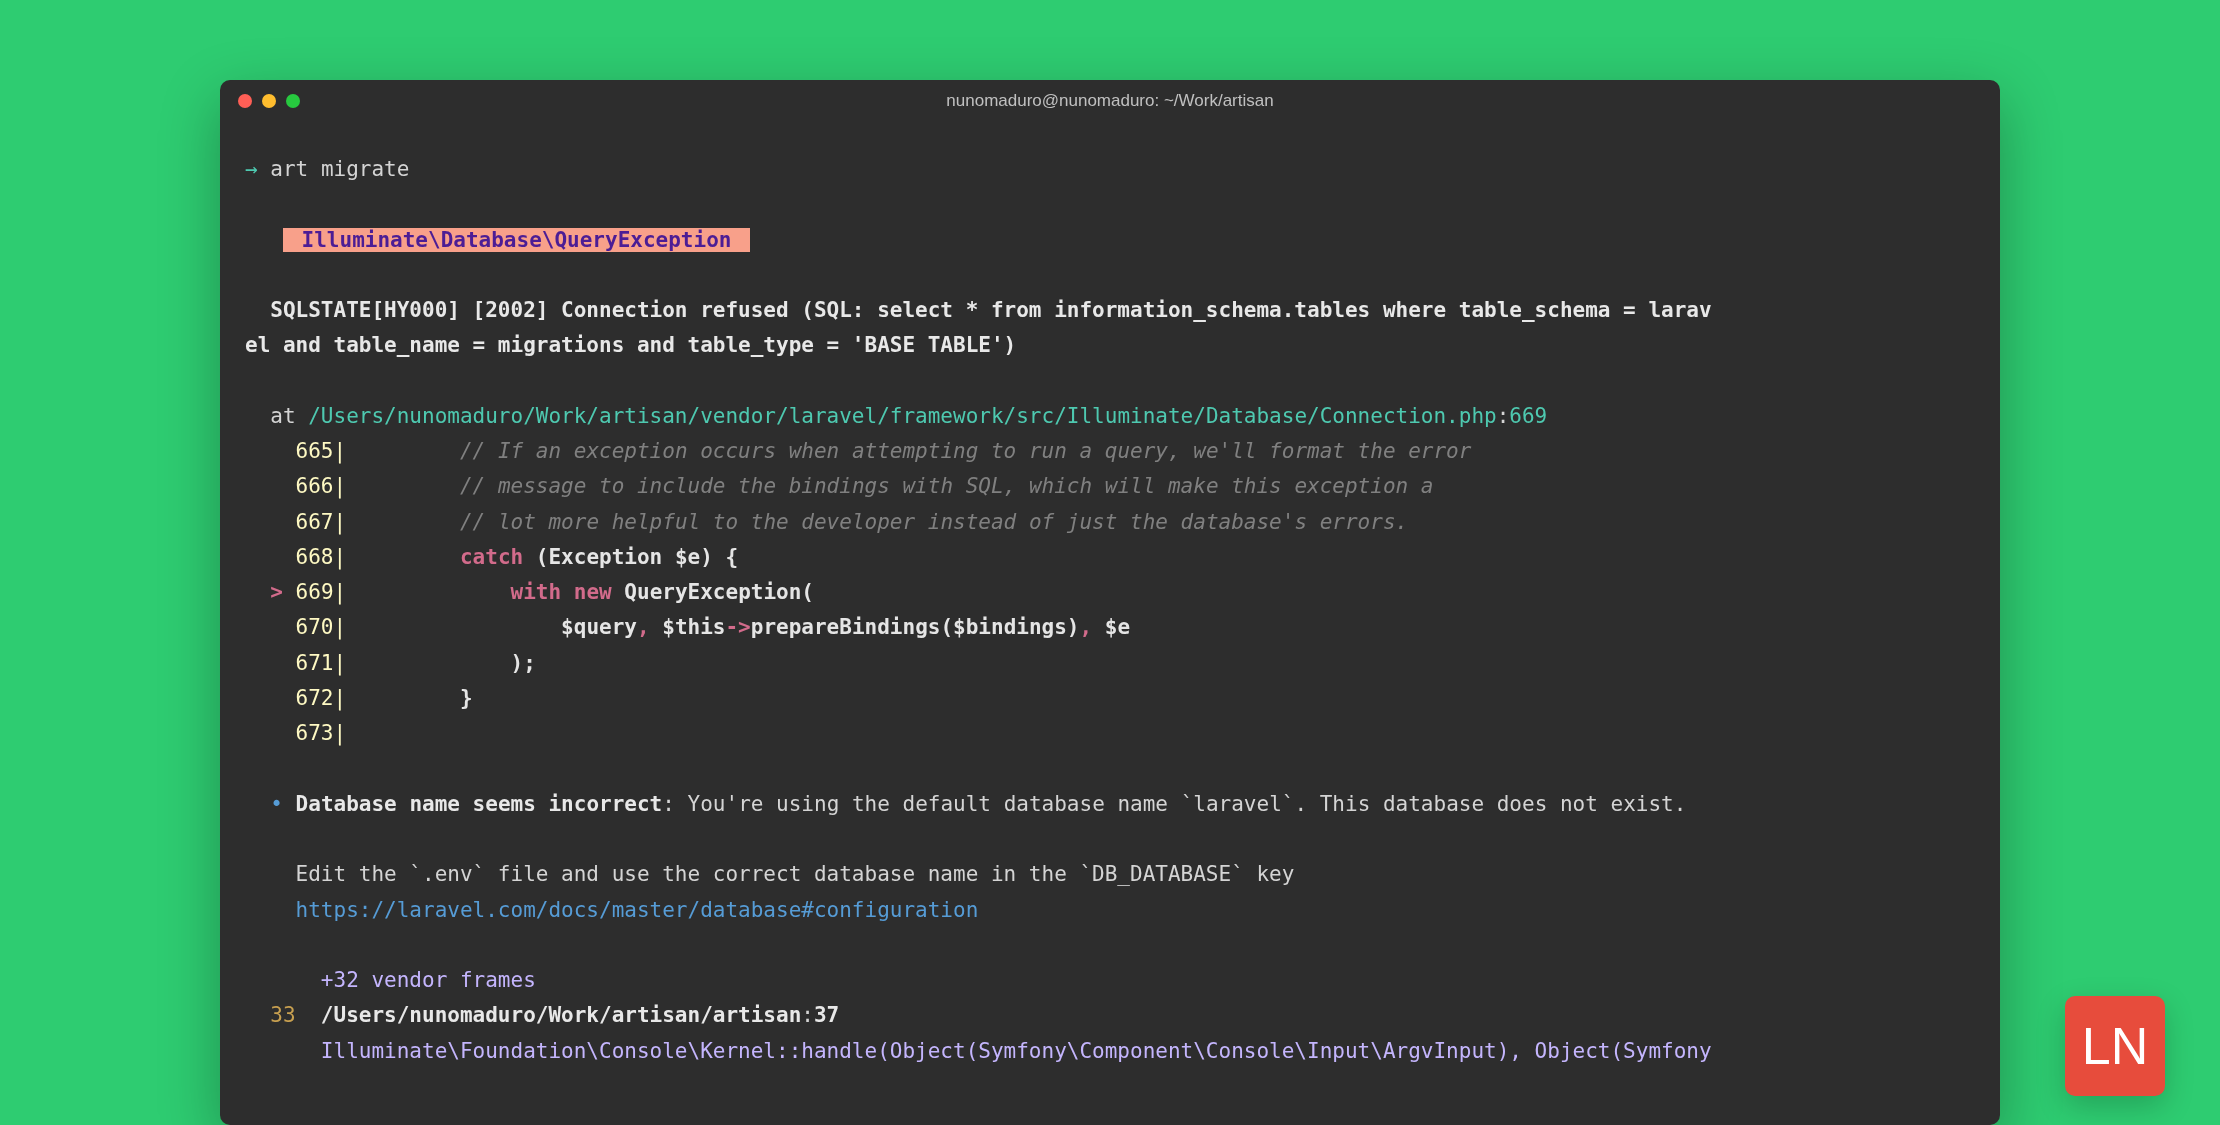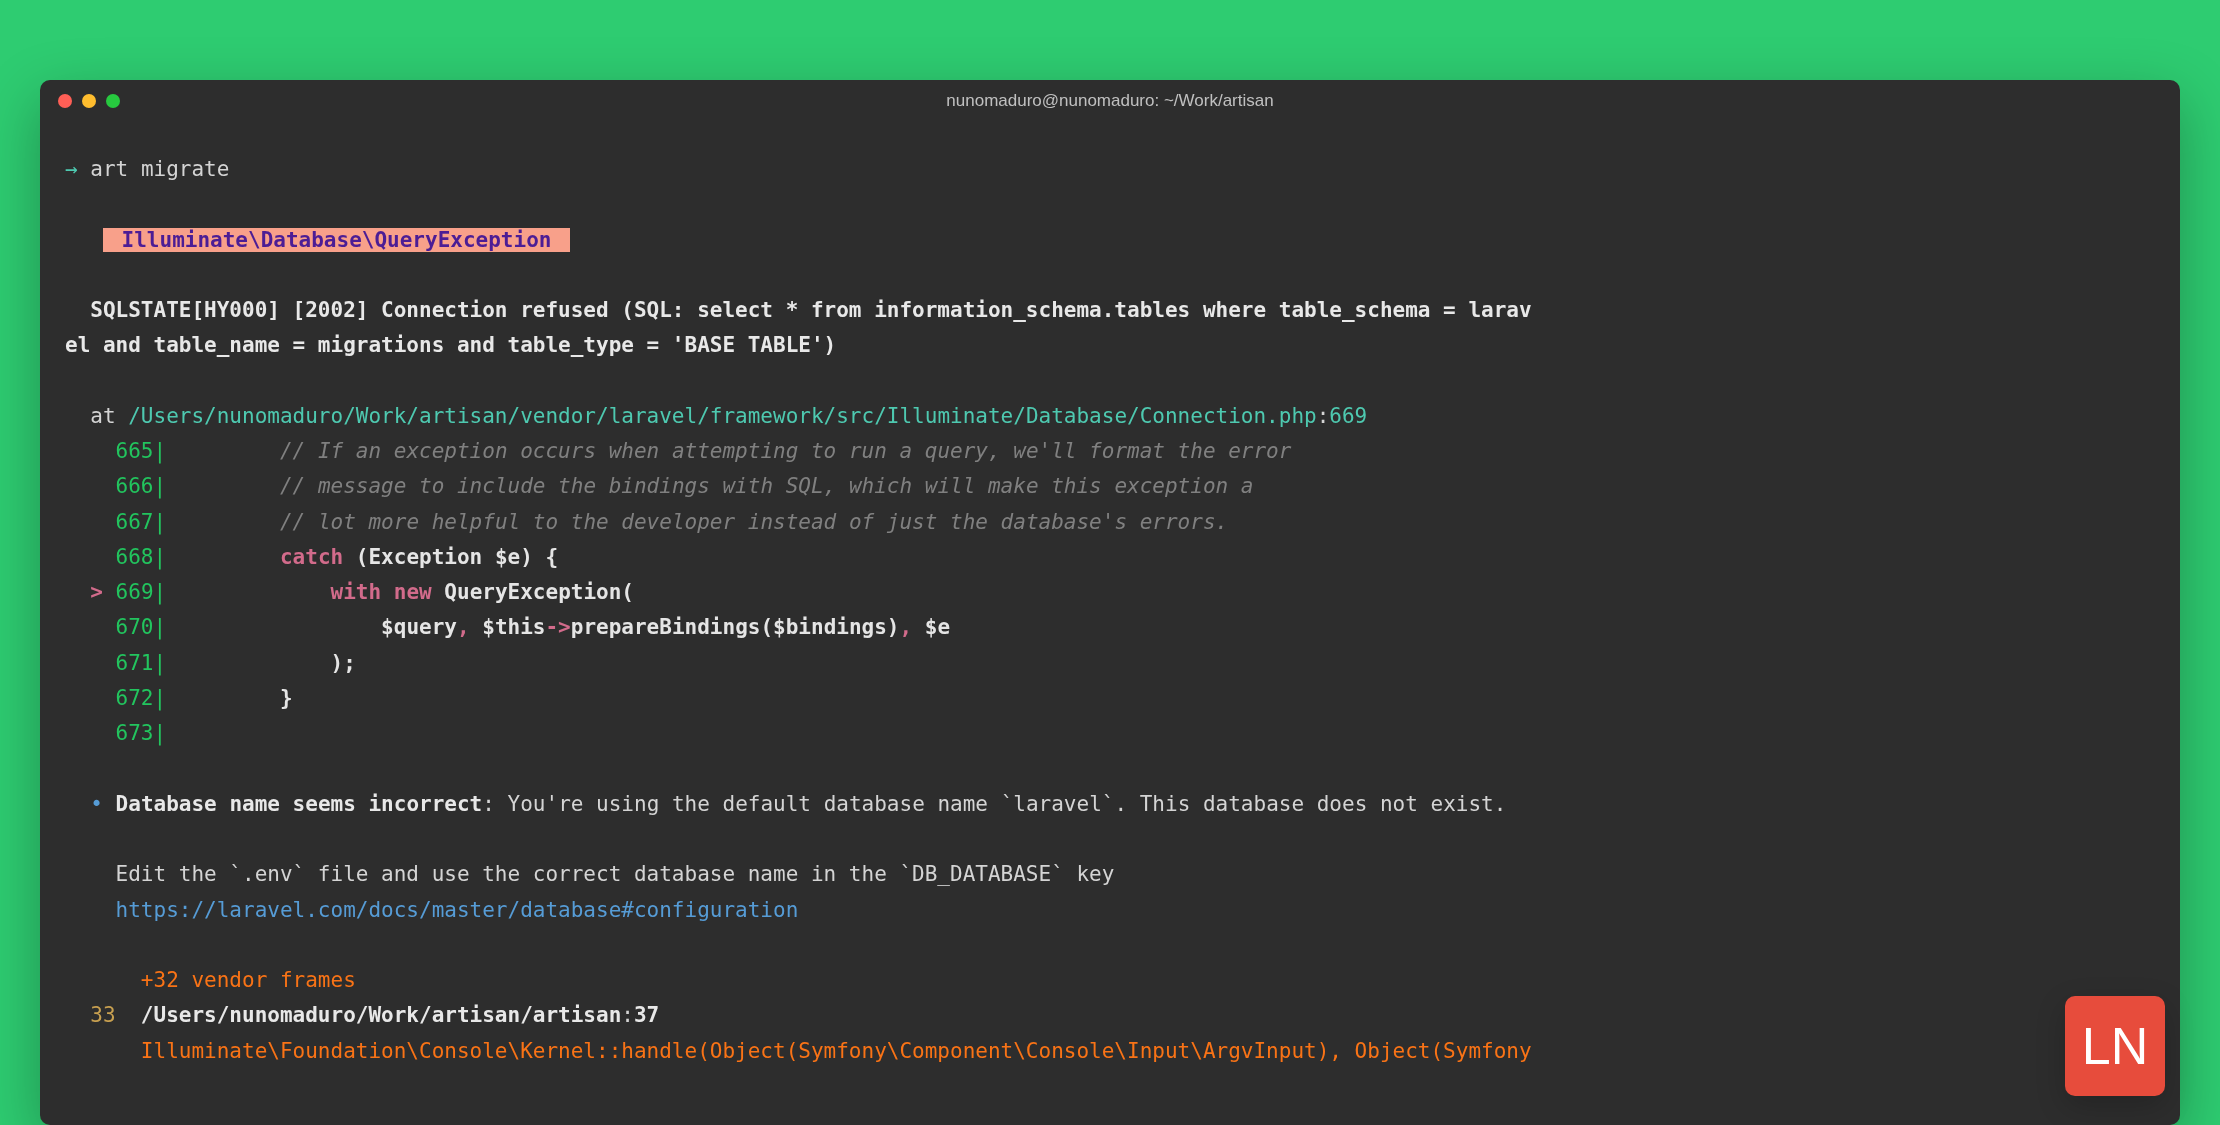--- a/index.html
+++ b/index.html
@@ -13,21 +13,21 @@
       display: flex;
       justify-content: center;
       padding-top: 80px;
       overflow: hidden;
       height: 1125px;
       width: 2220px;
       position: relative;
     }
     .terminal {
       background: #2d2d2d;
-      width: 2140px;
+      width: 1780px;
       border-radius: 10px;
       box-shadow: 0 20px 60px rgba(0,0,0,0.3);
       overflow: hidden;
     }
     .titlebar {
       height: 42px;
       display: flex;
       align-items: center;
       padding: 0 18px;
       position: relative;
@@ -61,29 +61,29 @@
       white-space: pre;
     }
     .prompt-arrow { color: #4ec9b0; }
     .exception-badge {
       background: #f8a08a;
       color: #4c1d95;
       font-weight: bold;
       padding: 0 6px;
     }
     .bold { font-weight: bold; color: #e8e8e8; }
-    .gray { color: #f97316; }
+    .gray { color: #c4b5fd; }
     .cyan { color: #4ec9b0; }
     .comment { color: #808080; font-style: italic; }
     .keyword { color: #d26b8b; font-weight: bold; }
     .red-arrow { color: #d26b8b; font-weight: bold; }
     .punct-bold { font-weight: bold; color: #e5e5e5; }
     .blue-link { color: #569cd6; }
     .bullet { color: #569cd6; }
-    .lineno { color: #22c55e; }
+    .lineno { color: #fef9c3; }
     .logo {
       position: absolute;
       bottom: 29px;
       right: 55px;
       width: 100px;
       height: 100px;
       background: #e74c3c;
       border-radius: 10px;
       display: flex;
       align-items: center;

